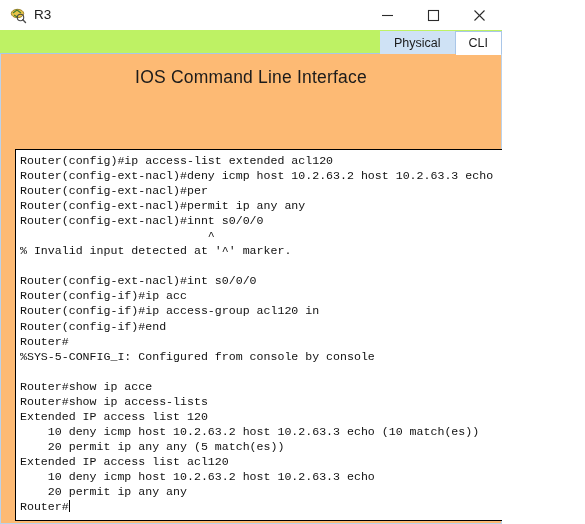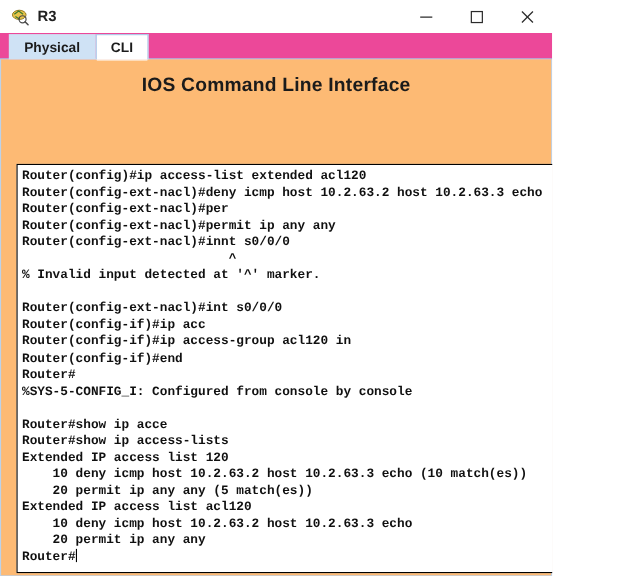--- a/index.html
+++ b/index.html
@@ -13,21 +13,20 @@
     -webkit-font-smoothing: antialiased;
   }
 
   #app-window {
     position: relative;
     width: 502px;
     height: 524px;
     background: #ffffff;
     overflow: hidden;
     box-sizing: border-box;
-    font-weight: bold;
   }
 
   
   .titlebar {
     position: relative;
     height: 30px;
     background: #ffffff;
     display: flex;
     align-items: center;
     box-sizing: border-box;
@@ -61,25 +60,26 @@
     justify-content: center;
     cursor: default;
     background: transparent;
   }
   .winbtn svg { display: block; }
 
   
   .tabstrip {
     position: relative;
     height: 24px;
-    background: #ec4899;
+    background: #bef264;
     display: flex;
     align-items: flex-end;
     padding-left: 8px;
     box-sizing: border-box;
+    justify-content: flex-end;
   }
   .tabstrip::after {
     content: "";
     position: absolute;
     left: 0; right: 0; bottom: 0;
     height: 1px;
     background: #a9c6e8;
   }
   .tab {
     position: relative;

